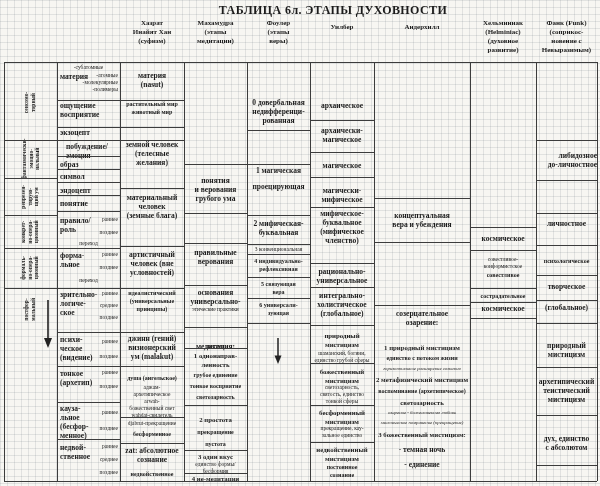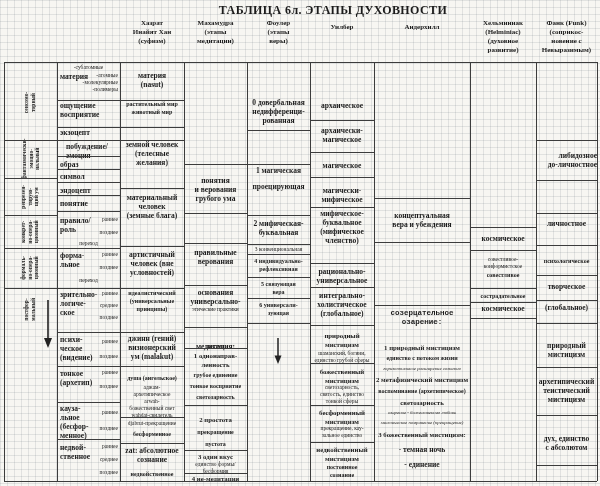--- a/index.html
+++ b/index.html
@@ -391,21 +391,21 @@
         <div class="ln b">мистицизм</div>
       </div>
       <div class="cell c" style="left: 310px; top: 463px; width: 64px;">
         <div class="ln s">постоянное</div>
         <div class="ln s">сознание</div>
       </div>
       <div class="cell c" style="left: 374px; top: 211px; width: 96px;">
         <div class="ln m">концептуальная</div>
         <div class="ln m">вера и убеждения</div>
       </div>
-      <div class="cell c" style="left: 374px; top: 309px; width: 96px; font-family: Liberation Mono, monospace;">
+      <div class="cell c" style="left: 374px; top: 309px; width: 96px;">
         <div class="ln m">созерцательное</div>
         <div class="ln m">озарение:</div>
       </div>
       <div class="cell c" style="left: 374px; top: 343px; width: 96px;">
         <div class="ln b">1 природный мистицизм</div>
       </div>
       <div class="cell c" style="left: 374px; top: 354px; width: 96px;">
         <div class="ln s">единство с потоком жизни</div>
       </div>
       <div class="cell c" style="left: 374px; top: 365px; width: 96px;">

